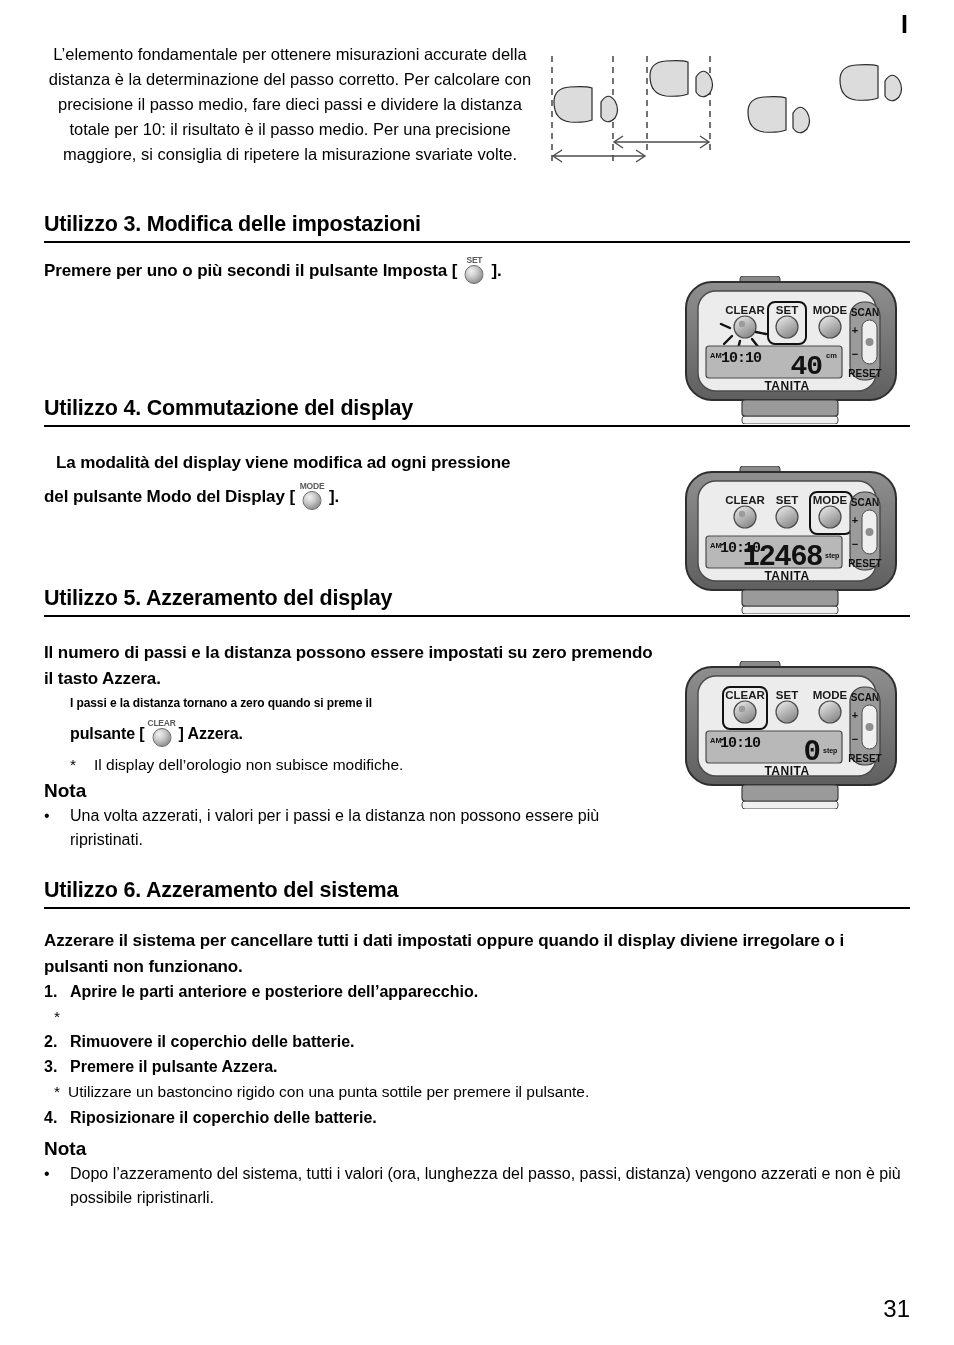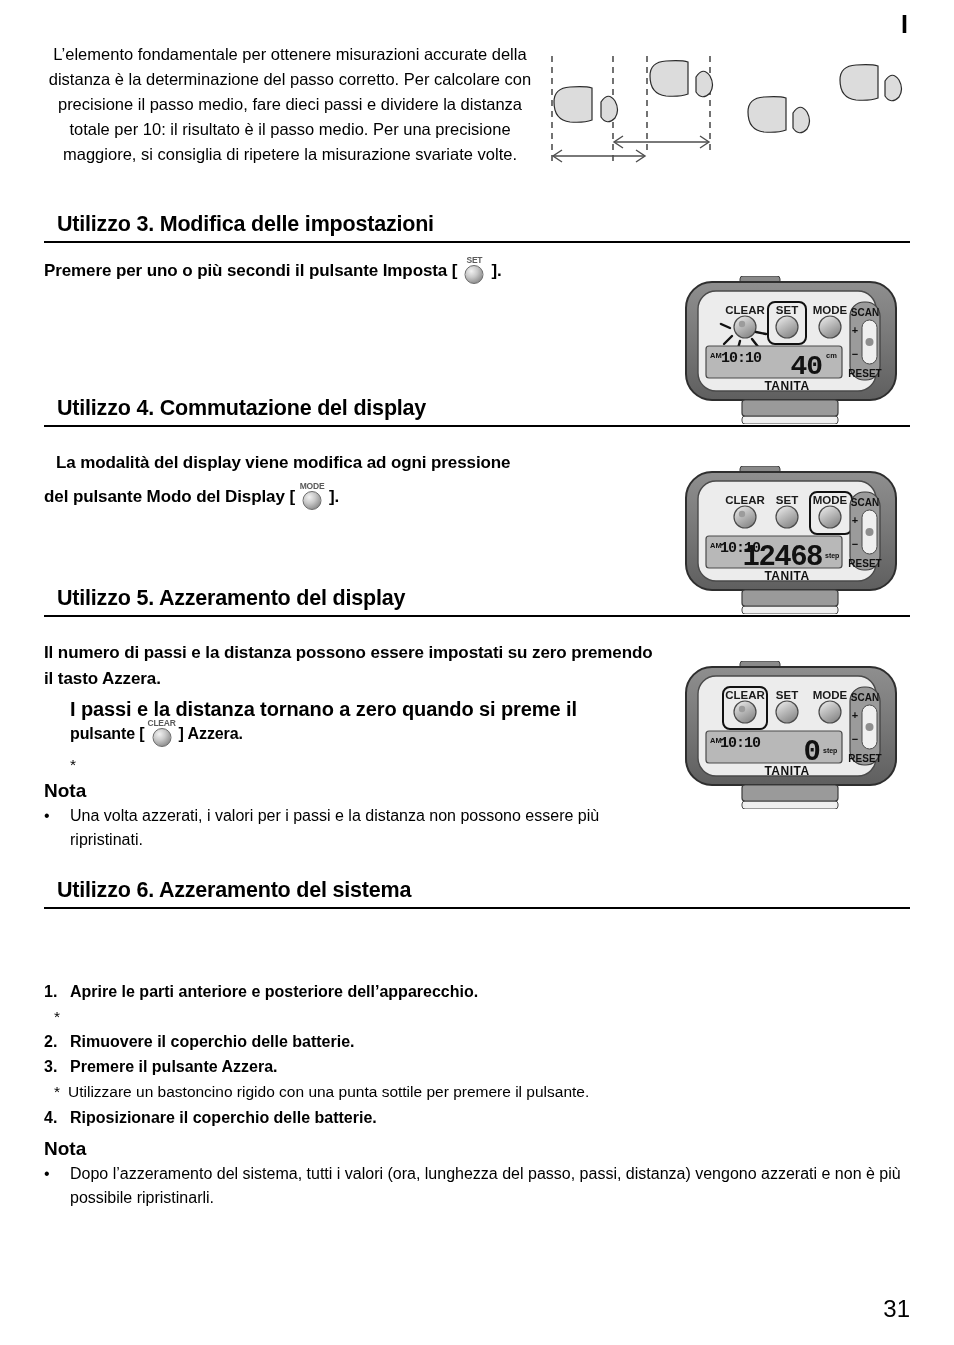--- a/index.html
+++ b/index.html
@@ -47,21 +47,20 @@
   .sec-head {
     position: absolute;
     left: 44px;
     width: 866px;
   }
   .sec-head .t {
     font-size: 21.5px;
     font-weight: bold;
     letter-spacing: -0.2px;
     padding-bottom: 4px;
-    margin-left: 13px;
   }
   .sec-head .rule { border-bottom: 2.4px solid #000; width: 100%; }
 
   .body-txt { position:absolute; }
   .b-bold { font-weight: bold; font-size: 17px; line-height: 1.55; letter-spacing:-0.1px; }
 
   
   .btn-inline {
     display: inline-block;
     position: relative;
@@ -263,28 +262,29 @@
     </svg>
   </div>
 
   <div class="sec-head" style="top:586px;">
     <div class="t">Utilizzo 5. Azzeramento del display</div>
     <div class="rule"></div>
   </div>
 
   <div class="body-txt b-bold" style="left:44px; top:640px; width:620px;">Il numero di passi e la distanza possono essere impostati su zero premendo il tasto Azzera.</div>
 
-  <div class="body-txt b-bold" style="left:70px; top:694px; width:600px; font-size:20px;">I passi e la distanza tornano a zero quando si preme il</div>
+  <div class="body-txt b-bold" style="left:70px; top:694px; width:600px; font-size:12px;">I passi e la distanza tornano a zero quando si preme il</div>
   <div class="body-txt b-bold" style="left:70px; top:722px; width:600px; font-size:16px;">
     <span>pulsante [</span><span class="btn-inline"><span class="cap">CLEAR</span><span class="knob"></span></span><span>] Azzera.</span>
   </div>
 
   <div class="body-txt" style="left:70px; top:752px; width:600px;">
     <div class="star-row">
       <div class="st" style="padding-left:0;">*</div>
+      <div>Il display dell’orologio non subisce modifiche.</div>
     </div>
   </div>
 
   <div class="body-txt" style="left:44px; top:780px; width:600px;">
     <div class="nota-h">Nota</div>
     <div class="bullet-row">
       <div class="bt">•</div>
       <div style="width:560px;">Una volta azzerati, i valori per i passi e la distanza non possono essere più ripristinati.</div>
     </div>
   </div>
@@ -329,20 +329,21 @@
       <text x="141" y="92" font-family="Liberation Sans, sans-serif" font-size="7" font-weight="bold" fill="#111">step</text>
       <text x="105" y="114" font-family="Liberation Sans, sans-serif" font-size="12" font-weight="bold" fill="#111" text-anchor="middle" letter-spacing="0.5">TANITA</text>
     </svg>
   </div>
 
   <div class="sec-head" style="top:878px;">
     <div class="t">Utilizzo 6. Azzeramento del sistema</div>
     <div class="rule"></div>
   </div>
 
+  <div class="body-txt b-bold" style="left:44px; top:928px; width:860px;">Azzerare il sistema per cancellare tutti i dati impostati oppure quando il display diviene irregolare o i pulsanti non funzionano.</div>
 
   <div class="body-txt" style="left:44px; top:980px; width:870px;">
     <div class="step-row">
       <div class="num">1.</div>
       <div>Aprire le parti anteriore e posteriore dell’apparecchio.</div>
     </div>
     <div class="star-row">
       <div class="st">*</div>
     </div>
     <div class="step-row">

